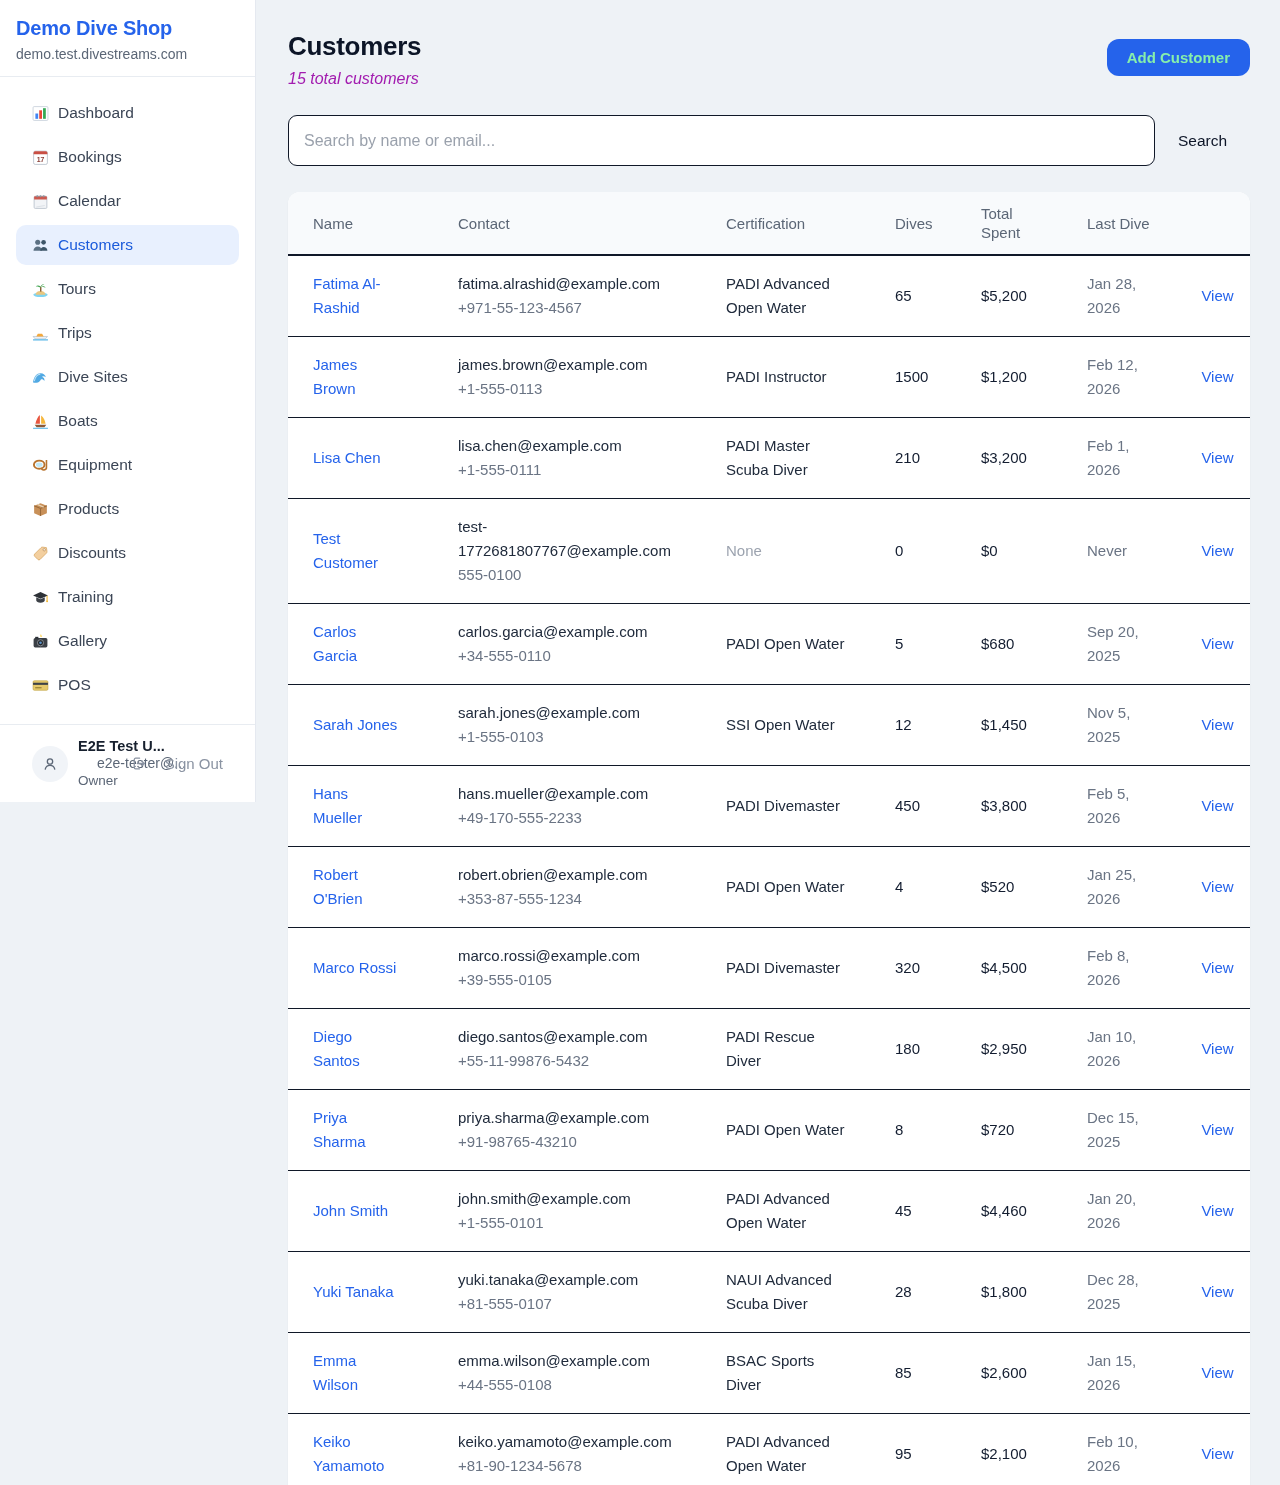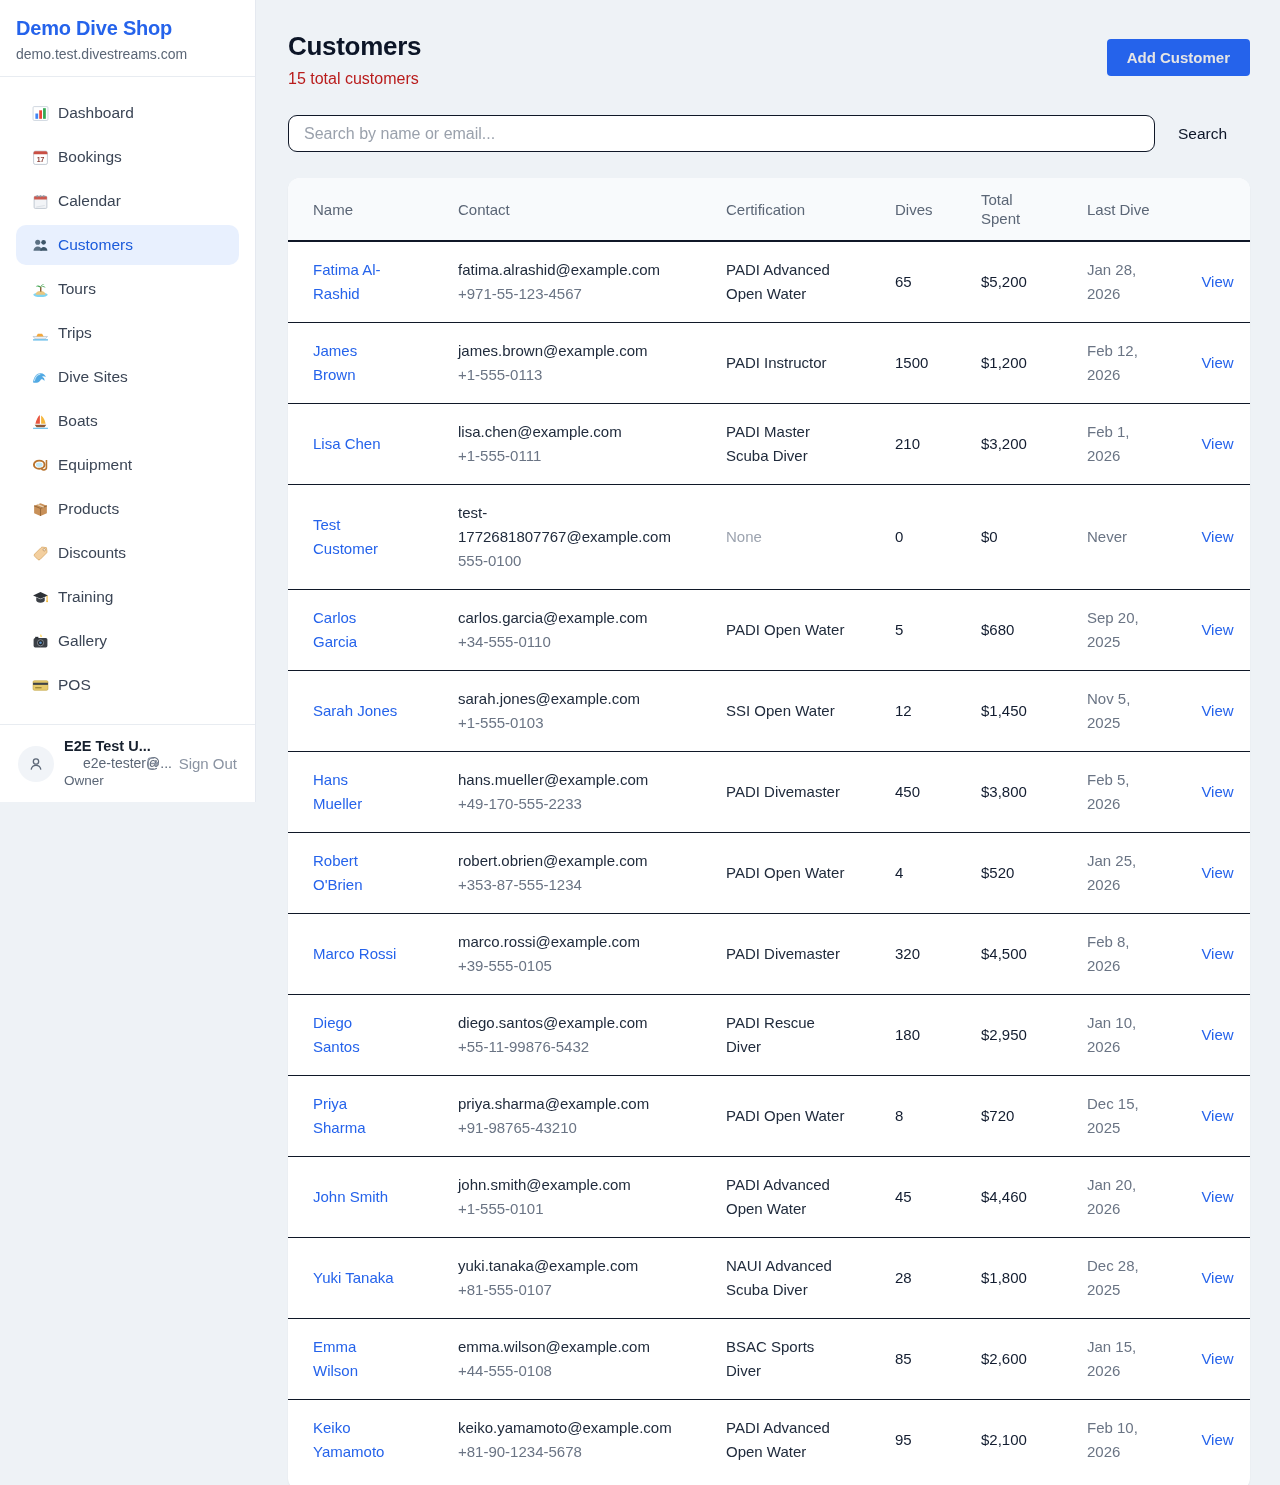--- a/index.html
+++ b/index.html
@@ -30,21 +30,21 @@
     border-radius: 10px; text-decoration: none;
     font-size: 15.5px; color: #3b4555; cursor: pointer;
   }
   .nav-item.active { background: #e8f0fe; color: #1b5bdb; font-weight: 500; }
   .nav-icon { width: 20px; height: 18px; display: inline-flex; align-items: center; justify-content: center; flex: 0 0 20px; }
   .nav-icon svg { width: 17px; height: 17px; display: block; }
   .nav-label { white-space: nowrap; }
 
   .user-footer {
     border-top: 1px solid #e8ecf1;
-    padding: 13px 18px; display: flex; align-items: center; gap: 10px;
+    padding: 13px 32px; display: flex; align-items: center; gap: 10px;
   }
   .avatar {
     width: 36px; height: 36px; border-radius: 50%;
     background: #f1f4f8; flex: 0 0 36px;
     display: flex; align-items: center; justify-content: center;
   }
   .avatar svg { width: 20px; height: 20px; }
   .user-meta { min-width: 0; line-height: 17px; }
   .user-name { font-size: 14.5px; font-weight: 700; color: #17202e; white-space: nowrap; }
   .user-email { font-size: 14px; color: #5b6676; white-space: nowrap; margin-left: 19px; }
@@ -53,31 +53,31 @@
     margin-left: auto; display: flex; align-items: center; gap: 18px;
     background: none; border: none; padding: 0;
     font-family: inherit; font-size: 15px; color: #8a93a2; cursor: pointer; white-space: nowrap;
   }
   .signout svg { width: 17px; height: 17px; }
 
   
   .main { margin-left: 256px; padding: 30px 30px 30px 32px; }
   .page-header { display: flex; justify-content: space-between; align-items: flex-start; }
   .page-title { margin: 0; font-size: 26px; line-height: 32px; font-weight: 800; color: #0c1527; letter-spacing: -0.3px; }
-  .page-subtitle { margin-top: 8px; font-size: 16px; color: #b91c1c; }
+  .page-subtitle { margin-top: 8px; font-size: 16px; color: #a21caf; font-style: italic; }
   .btn-primary {
     margin-top: 9px; height: 37px; padding: 0 20px;
-    background: #2563eb; color: #e5e5e5;
-    border: none; border-radius: 4px;
+    background: #2563eb; color: #86efac;
+    border: none; border-radius: 12px;
     font-family: inherit; font-size: 15px; font-weight: 600; cursor: pointer;
   }
 
   .search-row { margin-top: 27px; display: flex; align-items: center; }
   .search-input {
-    flex: 1 1 auto; height: 37px;
+    flex: 1 1 auto; height: 51px;
     border: 1.5px solid #101828; border-radius: 9px;
     padding: 0 15px; font-family: inherit; font-size: 16px; color: #0c1527;
     background: #ffffff; outline: none;
   }
   .search-input::placeholder { color: #9aa1ac; }
   .btn-search {
     flex: 0 0 95px; text-align: center;
     background: none; border: none; padding: 0;
     font-family: inherit; font-size: 15.5px; color: #0c1527; cursor: pointer;
   }

